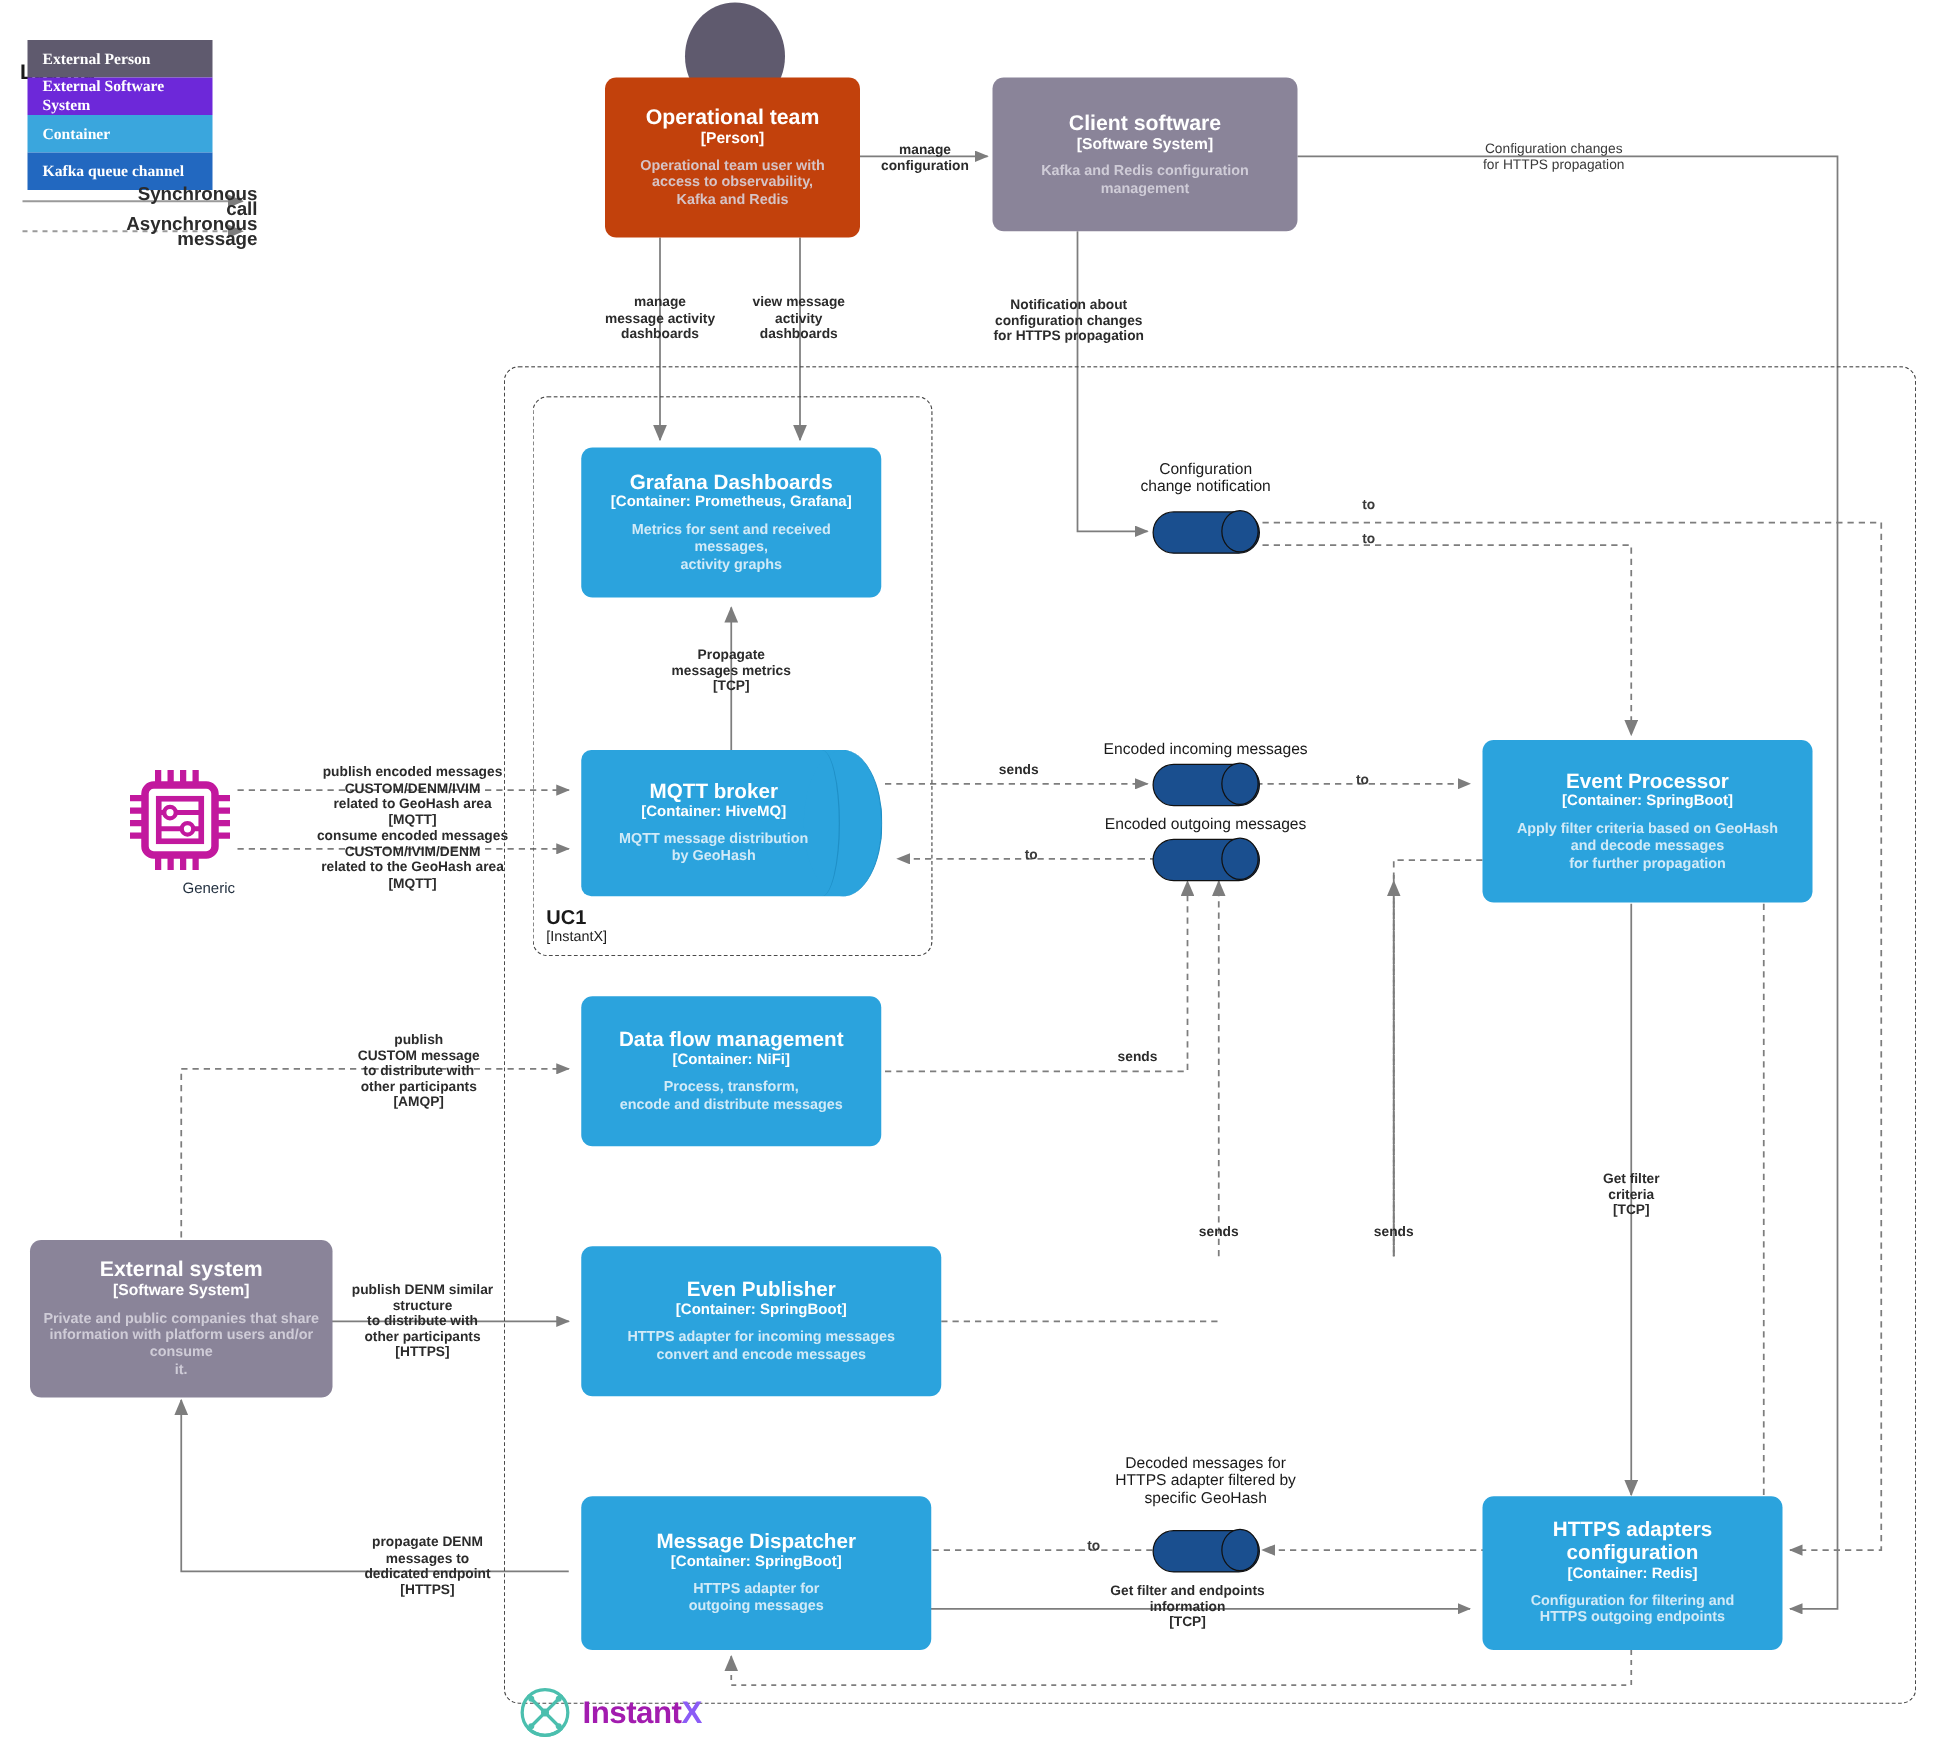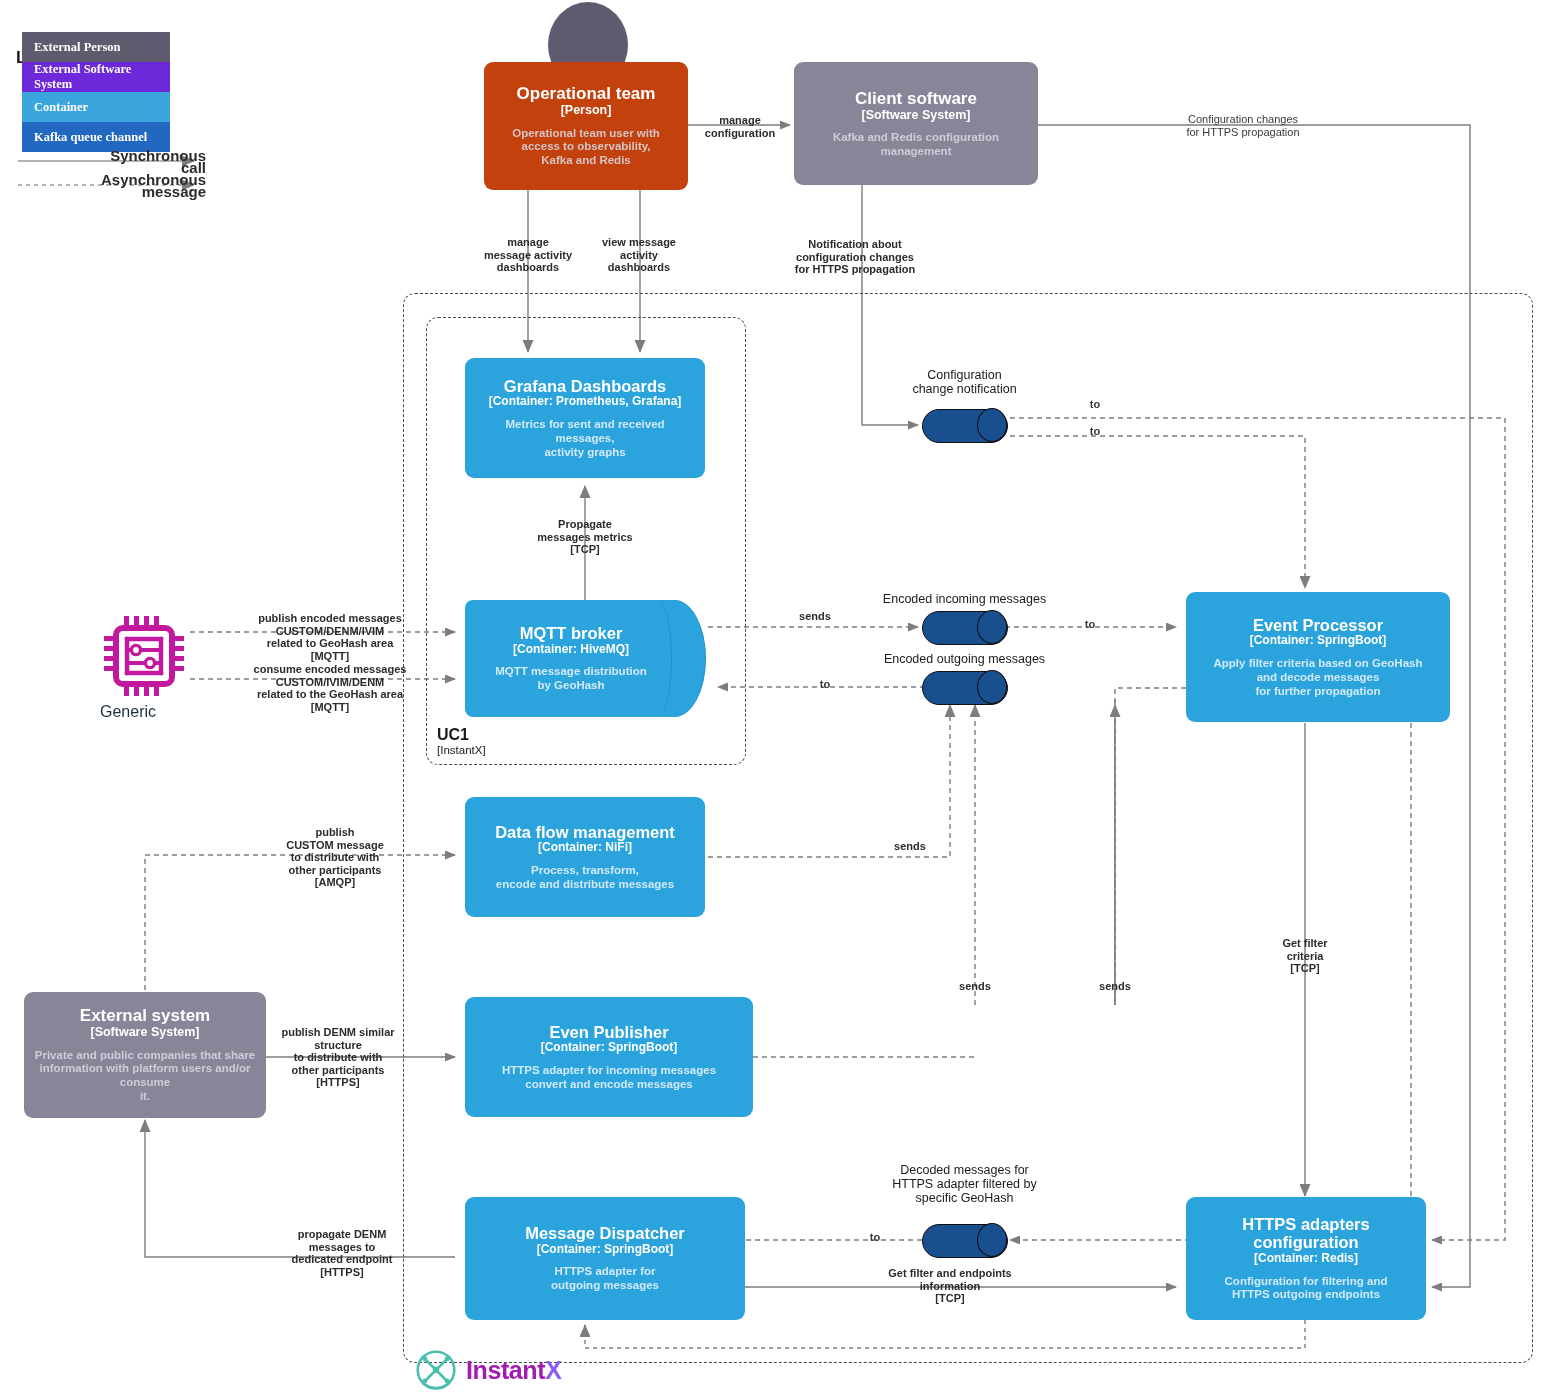--- a/index.html
+++ b/index.html
@@ -52,21 +52,21 @@
   
   .queue{position:absolute;}
   .queue .qbody{position:absolute;left:0;top:0;width:100%;height:100%;
         background:#1a4f8f;border:1.4px solid #111;border-radius:100px;}
   .queue .qcap{position:absolute;right:-1px;top:-1px;width:36%;height:calc(100% + 2px);
         background:#1a4f8f;border:1.4px solid #111;border-radius:50%;box-sizing:border-box;}
   .qlbl{position:absolute;font-size:12.5px;color:#1a1a1a;text-align:center;line-height:14px;}
 
   
   .chip{position:absolute;}
-  .chip-cap{position:absolute;width:100%;text-align:left;font-size:16px;color:#1f2d3d;}
+  .chip-cap{position:absolute;width:100%;text-align:right;font-size:12px;color:#1f2d3d;}
 
   
   .logo{position:absolute;display:flex;align-items:center;gap:8px;}
   .logo-txt{font-size:25px;font-weight:bold;letter-spacing:-.4px;}
   .logo-txt .a{color:#a21caf;}
   .logo-txt .b{color:#8b5cf6;}
 </style>
 </head>
 <body>
 

